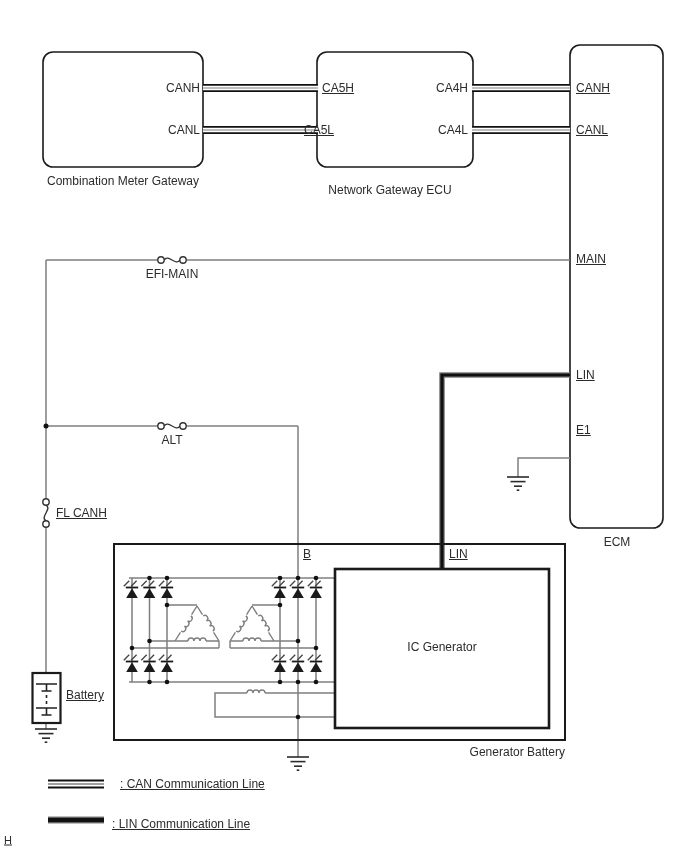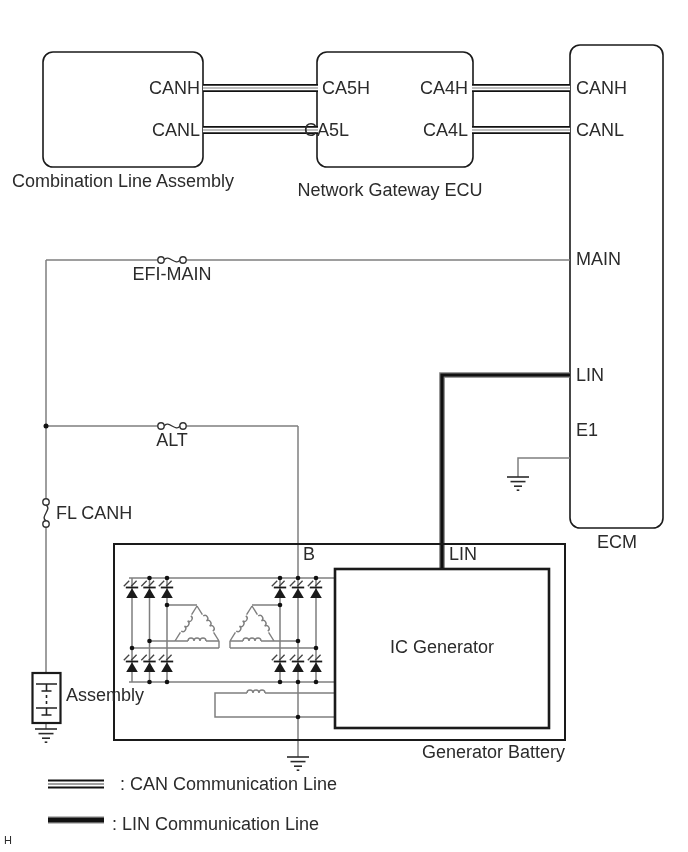--- a/index.html
+++ b/index.html
@@ -1,21 +1,21 @@
 <!DOCTYPE html>
 <html><head>
 <meta charset="utf-8">
 <style>
   html,body{margin:0;padding:0;background:#fff;}
   #canvas{position:relative;width:688px;height:852px;background:#fff;overflow:hidden;
           font-family:"Liberation Sans",sans-serif;}
   #wires{position:absolute;left:0;top:0;}
-  .lbl{position:absolute;white-space:nowrap;font-size:18px;color:#2b2b2b;line-height:1;}
+  .lbl{position:absolute;white-space:nowrap;font-size:12px;color:#2b2b2b;line-height:1;}
   .c{transform:translate(-50%,-50%);}
-  .l{transform:translate(0,-50%);}
+  .l{transform:translate(0,-50%);text-decoration:underline;}
   .r{transform:translate(-100%,-50%);}
   .marker{font-size:11px;}
 </style>
 </head>
 <body>
 
 <div id="canvas">
 
   <svg id="wires" width="688" height="852" viewBox="0 0 688 852">
     <defs>
@@ -174,39 +174,39 @@
       <line x1="48" y1="784" x2="104" y2="784" stroke="#808080" stroke-width="1.4"></line>
     </g>
     <g>
       <line x1="48" y1="820" x2="104" y2="820" stroke="#7f7f7f" stroke-width="7"></line>
       <line x1="48" y1="820" x2="104" y2="820" stroke="#111" stroke-width="4.4"></line>
     </g>
   </svg>
 
   <div class="lbl r" style="left:200px;top:88px">CANH</div>
   <div class="lbl r" style="left:200px;top:130px">CANL</div>
-  <div class="lbl c" style="left:123px;top:181px">Combination Line Assembly</div>
+  <div class="lbl c" style="left:123px;top:181px">Combination Meter Gateway</div>
 
   <div class="lbl l" style="left:322px;top:88px">CA5H</div>
   <div class="lbl l" style="left:304px;top:130px">CA5L</div>
   <div class="lbl r" style="left:468px;top:88px">CA4H</div>
   <div class="lbl r" style="left:468px;top:130px">CA4L</div>
   <div class="lbl c" style="left:390px;top:190px">Network Gateway ECU</div>
 
   <div class="lbl l" style="left:576px;top:88px">CANH</div>
   <div class="lbl l" style="left:576px;top:130px">CANL</div>
   <div class="lbl l" style="left:576px;top:259px">MAIN</div>
   <div class="lbl l" style="left:576px;top:375px">LIN</div>
   <div class="lbl l" style="left:576px;top:430px">E1</div>
   <div class="lbl c" style="left:617px;top:542px">ECM</div>
 
   <div class="lbl c" style="left:172px;top:274px">EFI-MAIN</div>
   <div class="lbl c" style="left:172px;top:440px">ALT</div>
   <div class="lbl l" style="left:56px;top:513px">FL CANH</div>
-  <div class="lbl l" style="left:66px;top:695px">Assembly</div>
+  <div class="lbl l" style="left:66px;top:695px">Battery</div>
 
   <div class="lbl l" style="left:303px;top:554px">B</div>
   <div class="lbl l" style="left:449px;top:554px">LIN</div>
   <div class="lbl c" style="left:442px;top:647px">IC Generator</div>
   <div class="lbl r" style="left:565px;top:752px">Generator Battery</div>
 
   <div class="lbl l" style="left:120px;top:784px">: CAN Communication Line</div>
   <div class="lbl l" style="left:112px;top:824px">: LIN Communication Line</div>
   <div class="lbl l marker" style="left:4px;top:840px">H</div>
 

